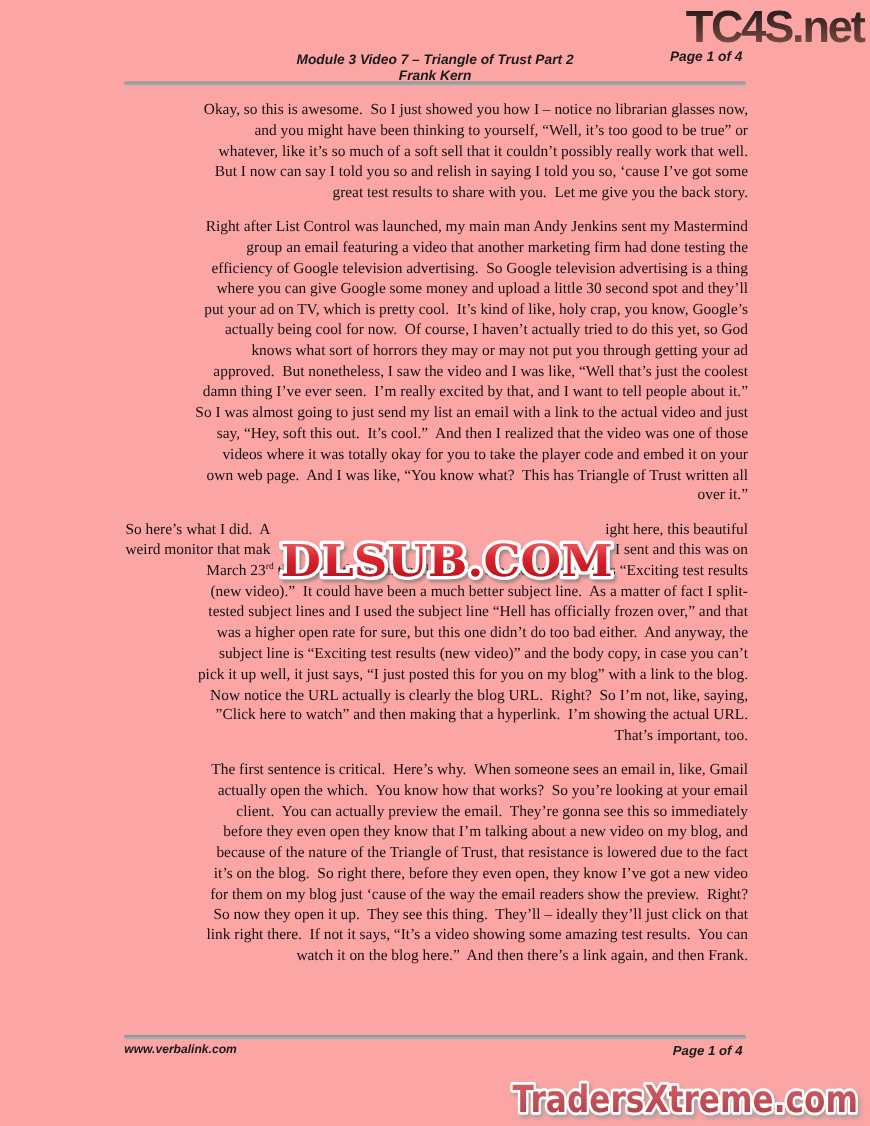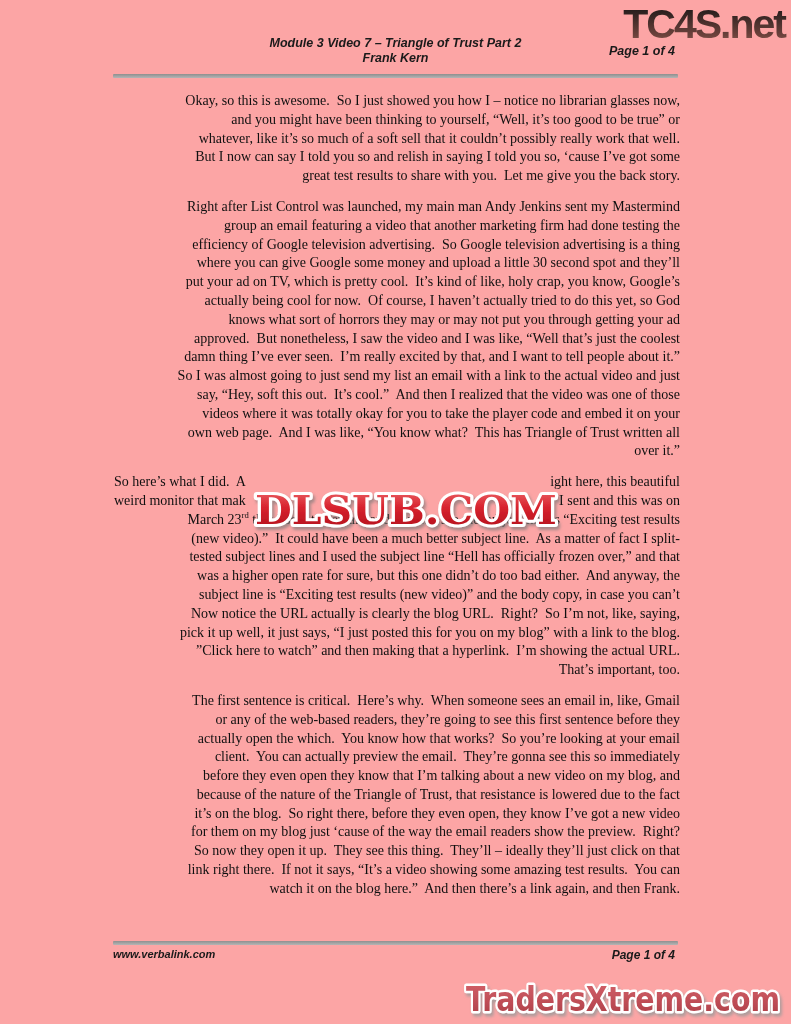--- a/index.html
+++ b/index.html
@@ -8,21 +8,21 @@
     width:791px;height:1024px;
     background:#fca5a5;
     overflow:hidden;
     font-family:"Liberation Serif", serif;
     color:#141414;
   }
   
   .tc4s{position:absolute;top:0;left:578px;width:212px;height:46px;}
   
   .header-title{
-    position:absolute;top:36px;left:113px;width:565px;
+    position:absolute;top:47px;left:113px;width:565px;
     text-align:center;
     font-family:"Liberation Sans", sans-serif;
     font-weight:bold;font-style:italic;font-size:12.5px;line-height:14.5px;
     color:#1a1a1a;
   }
   .header-page{
     position:absolute;top:44px;right:116px;
     font-family:"Liberation Sans", sans-serif;
     font-weight:bold;font-style:italic;font-size:12.5px;
     color:#1a1a1a;
@@ -110,28 +110,27 @@
         <div class="tline">over it.”</div>
       </div>
       <div class="para">
         <div class="tline gapline"><span>So here’s what I did.  A</span><span class="gap"></span><span>ight here, this beautiful</span></div>
         <div class="tline gapline"><span>weird monitor that mak</span><span class="gap"></span><span>I sent and this was on</span></div>
         <div class="tline">March 23<sup>rd</sup> that I sent the email, and you can see the subject line is “Exciting test results</div>
         <div class="tline">(new video).”  It could have been a much better subject line.  As a matter of fact I split-</div>
         <div class="tline">tested subject lines and I used the subject line “Hell has officially frozen over,” and that</div>
         <div class="tline">was a higher open rate for sure, but this one didn’t do too bad either.  And anyway, the</div>
         <div class="tline">subject line is “Exciting test results (new video)” and the body copy, in case you can’t</div>
+        <div class="tline">pick it up well, it just says, “I just posted this for you on my blog” with a link to the blog.</div>
         <div class="tline">Now notice the URL actually is clearly the blog URL.  Right?  So I’m not, like, saying,</div>
-        <div class="tline">pick it up well, it just says, “I just posted this for you on my blog” with a link to the blog.</div>
         <div class="tline">”Click here to watch” and then making that a hyperlink.  I’m showing the actual URL.</div>
         <div class="tline">That’s important, too.</div>
       </div>
       <div class="para">
         <div class="tline">The first sentence is critical.  Here’s why.  When someone sees an email in, like, Gmail</div>
-        <div class="tline">or any of the web-based readers, they’re going to see this first sentence before they</div>
         <div class="tline">actually open the which.  You know how that works?  So you’re looking at your email</div>
         <div class="tline">client.  You can actually preview the email.  They’re gonna see this so immediately</div>
         <div class="tline">before they even open they know that I’m talking about a new video on my blog, and</div>
         <div class="tline">because of the nature of the Triangle of Trust, that resistance is lowered due to the fact</div>
         <div class="tline">it’s on the blog.  So right there, before they even open, they know I’ve got a new video</div>
         <div class="tline">for them on my blog just ‘cause of the way the email readers show the preview.  Right?</div>
         <div class="tline">So now they open it up.  They see this thing.  They’ll – ideally they’ll just click on that</div>
         <div class="tline">link right there.  If not it says, “It’s a video showing some amazing test results.  You can</div>
         <div class="tline">watch it on the blog here.”  And then there’s a link again, and then Frank.</div>
       </div>

